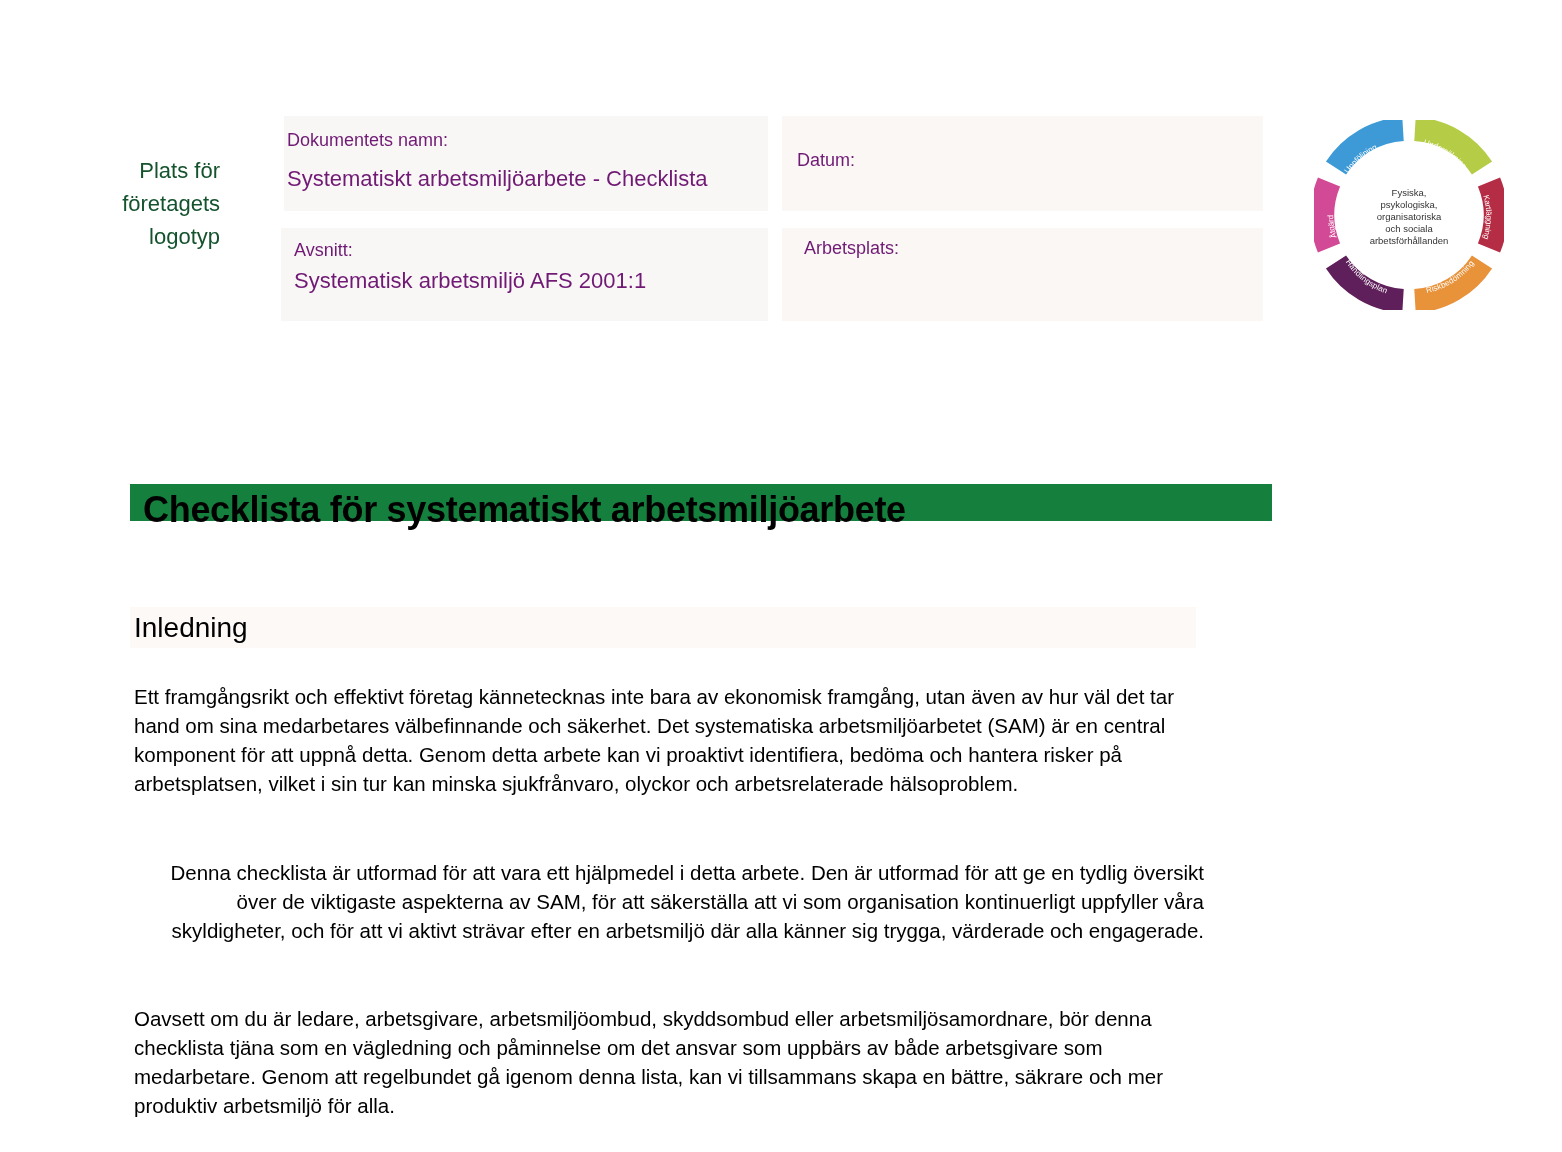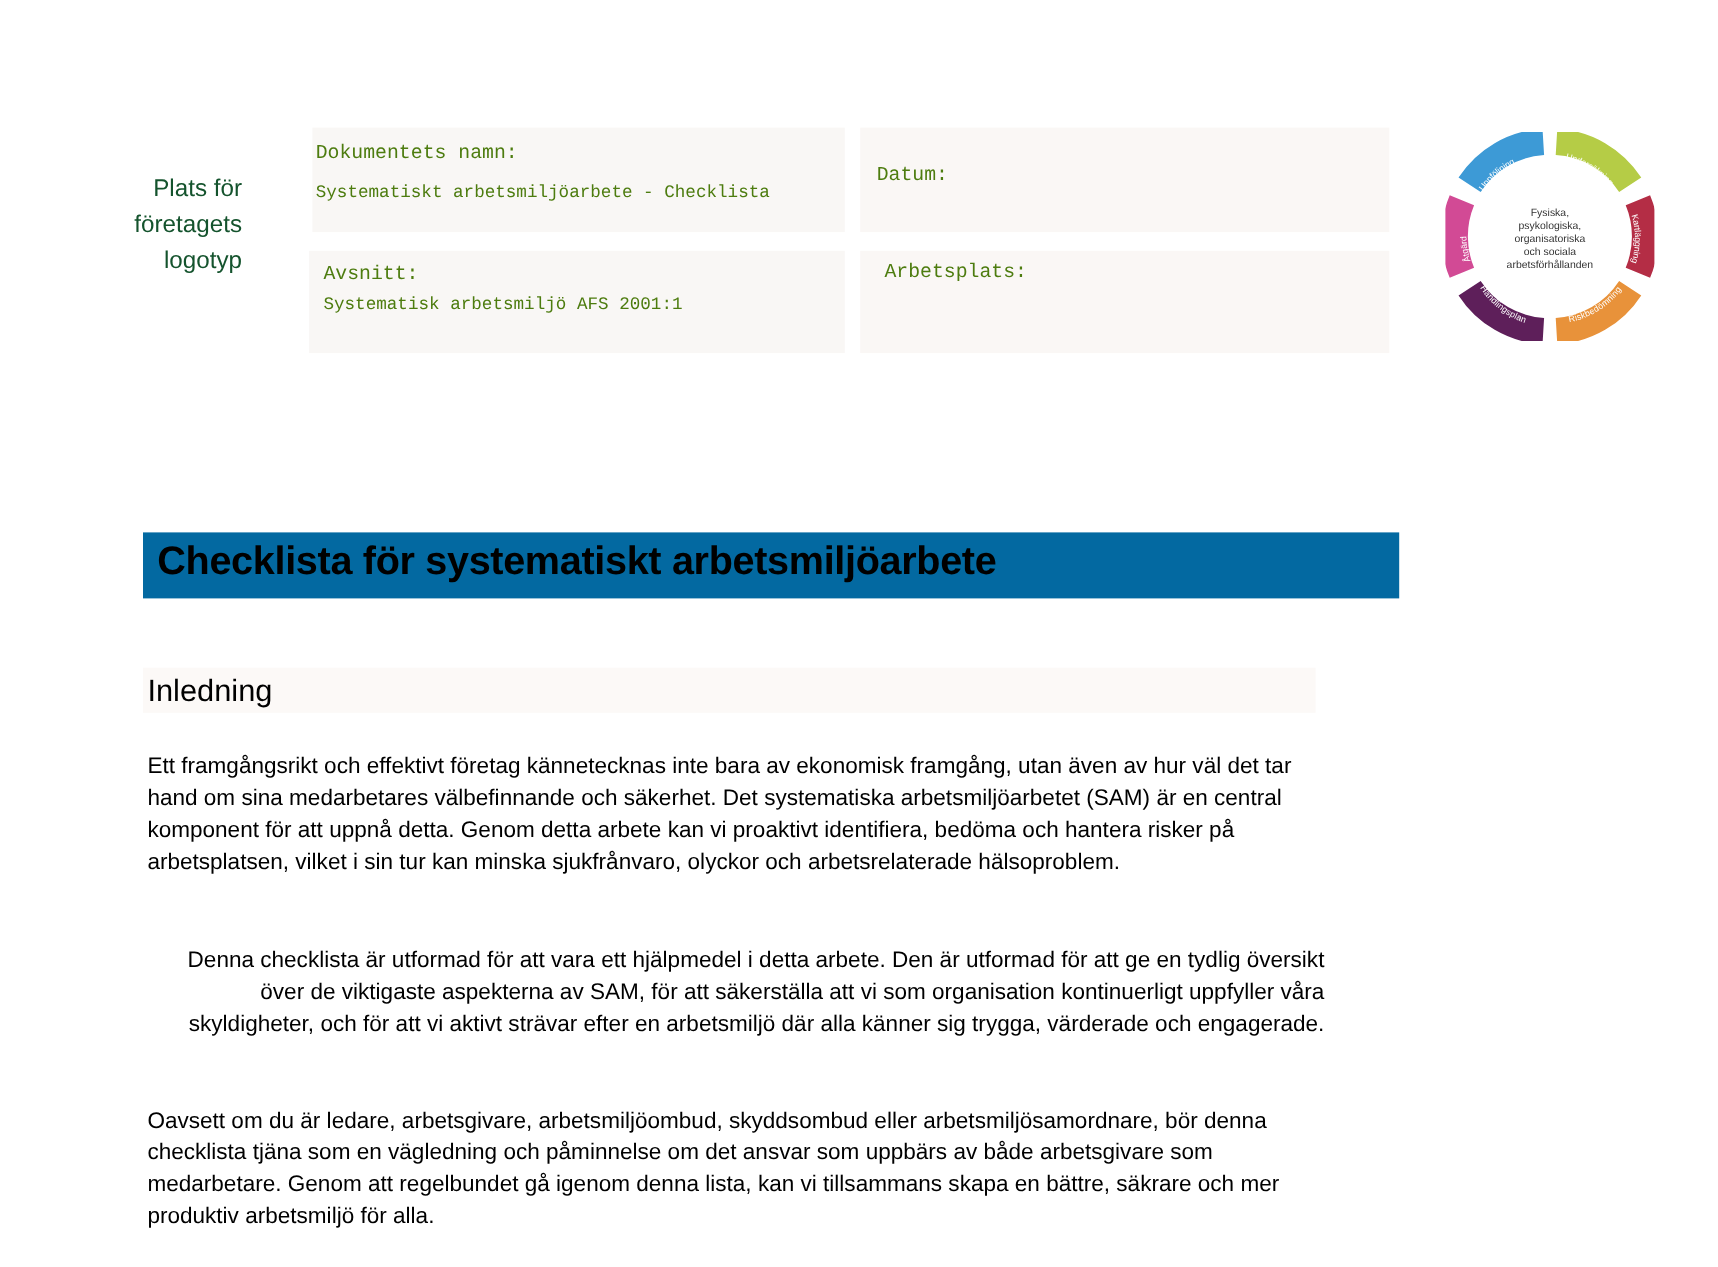--- a/index.html
+++ b/index.html
@@ -2,42 +2,42 @@
 <html><head>
   <meta charset="utf-8">
   <style>
     html, body { margin:0; padding:0; background:#ffffff; }
     body { width:1562px; height:1152px; position:relative; overflow:hidden;
            font-family:"Liberation Sans", "DejaVu Sans", sans-serif; color:#000; }
 
     .logo-placeholder { position:absolute; left:80px; top:114px; width:140px;
       text-align:right; font-size:22px; line-height:33px; color:#14532d;margin-top:40px; }
 
-    .meta-box { position:absolute; background:#f9f7f5; color:#4d7c0f;font-family:Liberation Mono, monospace; }
+    .meta-box { position:absolute; background:#f9f7f5; color:#701a75; }
     .meta-box .label { font-size:18px; }
-    .meta-box .value { font-size:16px; }
+    .meta-box .value { font-size:22px; }
 
     #box-docname { left:284px; top:116px; width:484px; height:95px; }
     #box-docname .label { position:absolute; left:3px; top:14px; }
     #box-docname .value { position:absolute; left:3px; top:50px; }
 
     #box-section { left:281px; top:228px; width:487px; height:93px; }
     #box-section .label { position:absolute; left:13px; top:12px; }
     #box-section .value { position:absolute; left:13px; top:40px;text-align:right; }
 
     #box-date { left:782px; top:116px; width:481px; height:95px; background:#faf7f5; }
     #box-date .label { position:absolute; left:15px; top:10px;margin-top:24px; }
 
     #box-workplace { left:782px; top:228px; width:481px; height:93px; background:#faf7f5; }
     #box-workplace .label { position:absolute; left:22px; top:10px; }
 
     .cycle { position:absolute; left:1314px; top:120px; width:190px; height:190px; }
 
-    .title-bar { position:absolute; left:130px; top:484px; width:1142px; height:60px;
-      background:#0369a1; }
+    .title-bar { position:absolute; left:130px; top:484px; width:1142px; height:37px;
+      background:#15803d; }
     .title-bar h1 { margin:0; position:absolute; left:13px; top:5px; font-size:36px;
       font-weight:bold; letter-spacing:-0.3px; }
 
     .section-bar { position:absolute; left:130px; top:607px; width:1066px; height:41px;
       background:#fcf9f7; }
     .section-bar h2 { margin:0; position:absolute; left:4px; top:5px; font-size:28px;
       font-weight:normal; }
 
     .body-text { position:absolute; left:134px; width:1070px; font-size:20.5px;
       line-height:29px; margin:0; }

